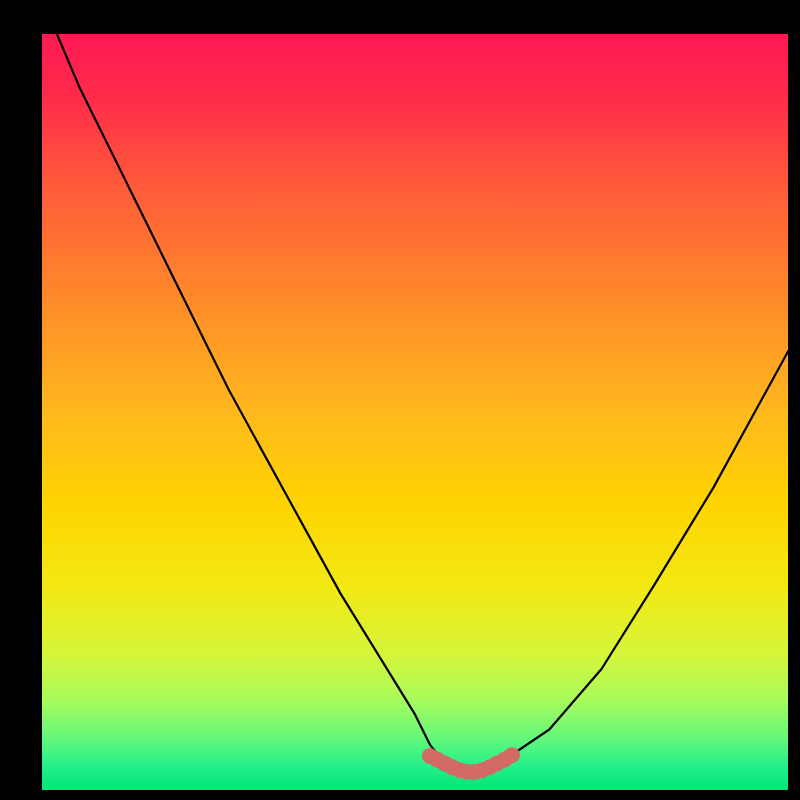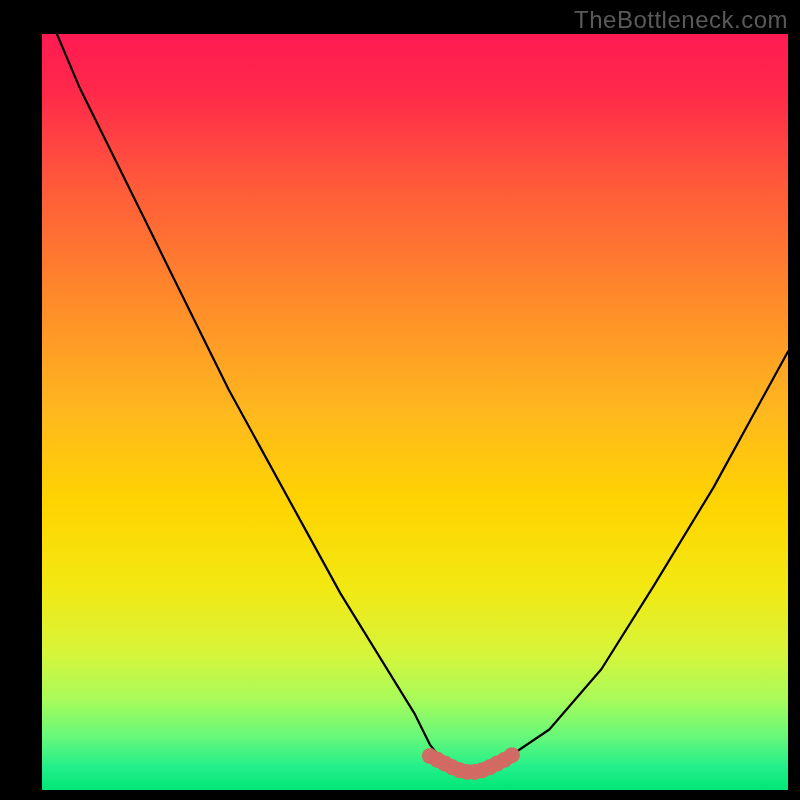--- a/index.html
+++ b/index.html
@@ -30,21 +30,20 @@
   svg {
     position: absolute;
     top: 0;
     left: 0;
   }
 </style>
 </head>
 <body>
 
 <div class="frame">
-  <div class="watermark">TheBottleneck.com</div>
 
   <svg id="chart-svg" width="800" height="800" viewBox="0 0 800 800">
       <defs>
         <linearGradient id="bg-grad" x1="0" y1="0" x2="0" y2="1">
           <stop offset="0%" stop-color="#ff1a52"></stop>
           <stop offset="8%" stop-color="#ff2a4a"></stop>
           <stop offset="20%" stop-color="#ff5a3a"></stop>
           <stop offset="35%" stop-color="#ff8a2a"></stop>
           <stop offset="50%" stop-color="#ffb81e"></stop>
           <stop offset="62%" stop-color="#ffd400"></stop>

